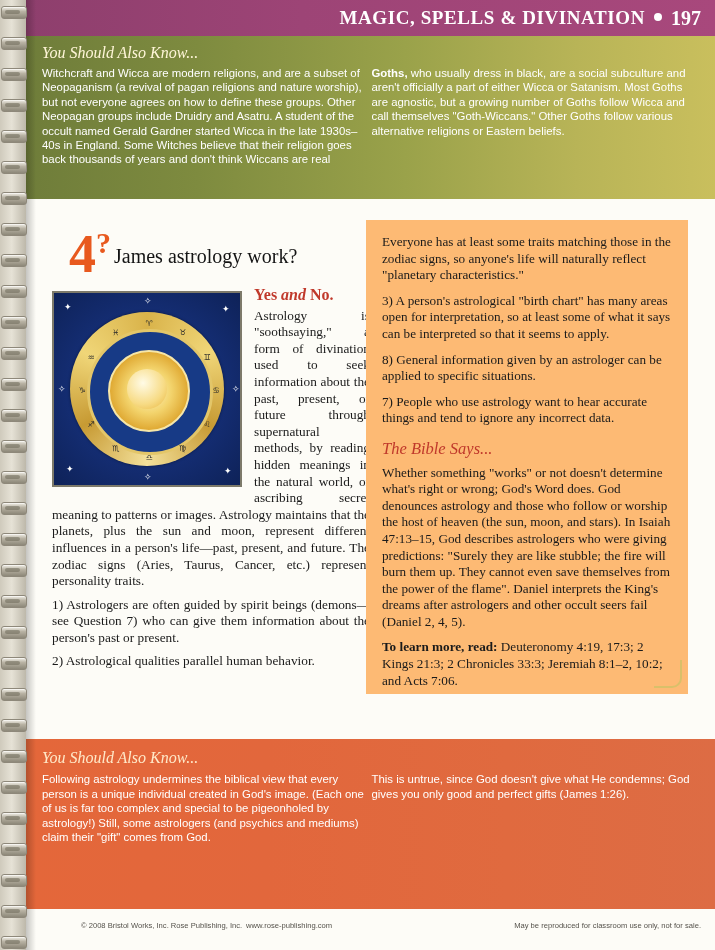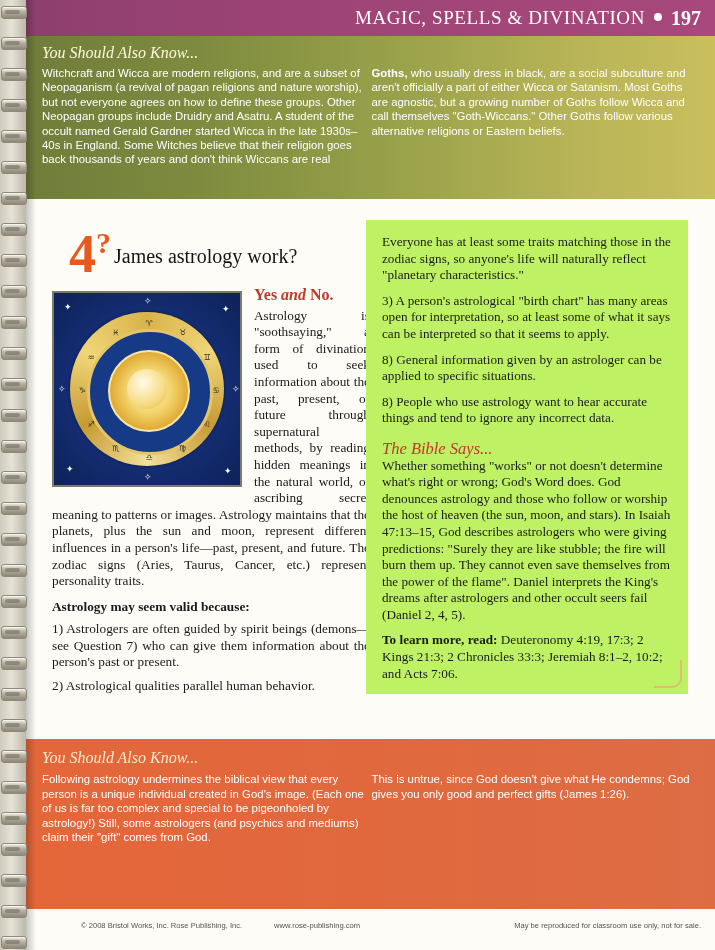--- a/index.html
+++ b/index.html
@@ -68,21 +68,21 @@
     align-items: center;
     justify-content: flex-end;
     box-sizing: border-box;
     padding-right: 14px;
     z-index: 20;
   }
   .header-title {
     font-family: "Liberation Serif", serif;
     font-size: 19px;
     letter-spacing: .6px;
-    font-weight: normal;
+    font-weight: bold;
   }
   .header-dot {
     display: inline-block;
     width: 8px;
     height: 8px;
     border-radius: 50%;
     background: #ffffff;
     margin: 0 9px 3px 9px;
     vertical-align: middle;
   }
@@ -247,32 +247,32 @@
     margin: 9px 0 6px 0;
   }
 
   
   .yellow-box {
     position: absolute;
     left: 340px;
     top: 21px;
     width: 322px;
     height: 474px;
-    background: #bef264;
+    background: #fdba74;
     box-sizing: border-box;
     padding: 14px 14px 10px 16px;
     font-size: 13.2px;
     line-height: 16.6px;
   }
   .yellow-box p { margin: 0 0 9px 0; }
   .yellow-box .bible-head {
     font-size: 16.5px;
     font-style: italic;
     color: #c0392b;
-    margin: 14px 0 0 0;
+    margin: 14px 0 7px 0;
     font-family: "Liberation Serif", serif;
   }
   .yellow-box .learn-lead { font-weight: bold; }
   .corner-orn {
     position: absolute;
     right: 6px;
     bottom: 6px;
     width: 26px;
     height: 26px;
     border-right: 2px solid #d9c06a;
@@ -313,21 +313,21 @@
     width: 689px;
     height: 41px;
     background: #fdfcf7;
     font-family: "Liberation Sans", sans-serif;
     font-size: 7.6px;
     color: #55524b;
     z-index: 10;
     text-align: right;
   }
   .footer .fl { position: absolute; left: 55px; top: 12px; }
-  .footer .fc { position: absolute; left: 248px; top: 12px; }
+  .footer .fc { position: absolute; left: 220px; top: 12px; }
   .footer .fr { position: absolute; right: 14px; top: 12px; }
 
   
   .page-shadow {
     position: absolute;
     left: 26px; top: 0;
     width: 10px; height: 950px;
     background: linear-gradient(to right, rgba(0,0,0,.22), rgba(0,0,0,0));
     z-index: 35;
     pointer-events: none;
@@ -426,31 +426,30 @@
               <span class="sign" style="left: 36.9763px; top: 64.5px;">♒</span>
               <span class="sign" style="left: 61.5px; top: 39.9763px;">♓</span>
             </div>
         </div>
       </div>
 
       <div class="heading-yesno"><span>Yes </span><span class="ital">and</span><span> No.</span></div>
 
       <p>Astrology is "soothsaying," a form of divination used to seek information about the past, present, or future through supernatural methods, by reading hidden meanings in the natural world, or ascribing secret meaning to patterns or images. Astrology maintains that the planets, plus the sun and moon, represent different influences in a person's life—past, present, and future. The zodiac signs (Aries, Taurus, Cancer, etc.) represent personality traits.</p>
 
-      <div class="subhead">Astrology may seem valid because:</div>
 
       <p>1) Astrologers are often guided by spirit beings (demons—see Question 7) who can give them information about the person's past or present.</p>
       <p>2) Astrological qualities parallel human behavior.</p>
     </div>
 
     <div class="yellow-box">
       <p>Everyone has at least some traits matching those in the zodiac signs, so anyone's life will naturally reflect "planetary characteristics."</p>
       <p>3) A person's astrological "birth chart" has many areas open for interpretation, so at least some of what it says can be interpreted so that it seems to apply.</p>
       <p>8) General information given by an astrologer can be applied to specific situations.</p>
-      <p>8) People who use astrology want to hear accurate things and tend to ignore any incorrect data.</p>
+      <p>7) People who use astrology want to hear accurate things and tend to ignore any incorrect data.</p>
       <div class="bible-head">The Bible Says...</div>
       <p>Whether something "works" or not doesn't determine what's right or wrong; God's Word does. God denounces astrology and those who follow or worship the host of heaven (the sun, moon, and stars). In Isaiah 47:13–15, God describes astrologers who were giving predictions: "Surely they are like stubble; the fire will burn them up. They cannot even save themselves from the power of the flame". Daniel interprets the King's dreams after astrologers and other occult seers fail (Daniel 2, 4, 5).</p>
       <p><span class="learn-lead">To learn more, read:</span><span> Deuteronomy 4:19, 17:3; 2 Kings 21:3; 2 Chronicles 33:3; Jeremiah 8:1–2, 10:2; and Acts 7:06.</span></p>
       <div class="corner-orn"></div>
     </div>
 
   </div>
 
   <div class="band-bottom">
     <div class="band-title">You Should Also Know...</div>

